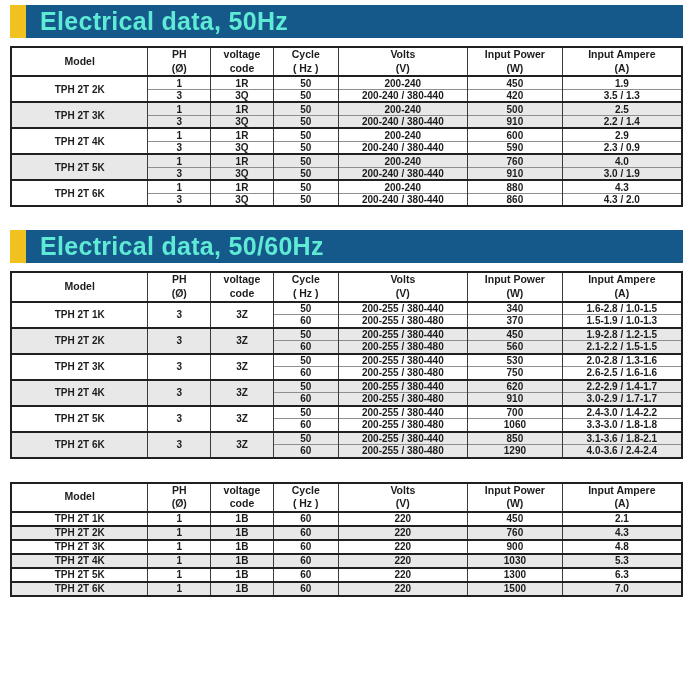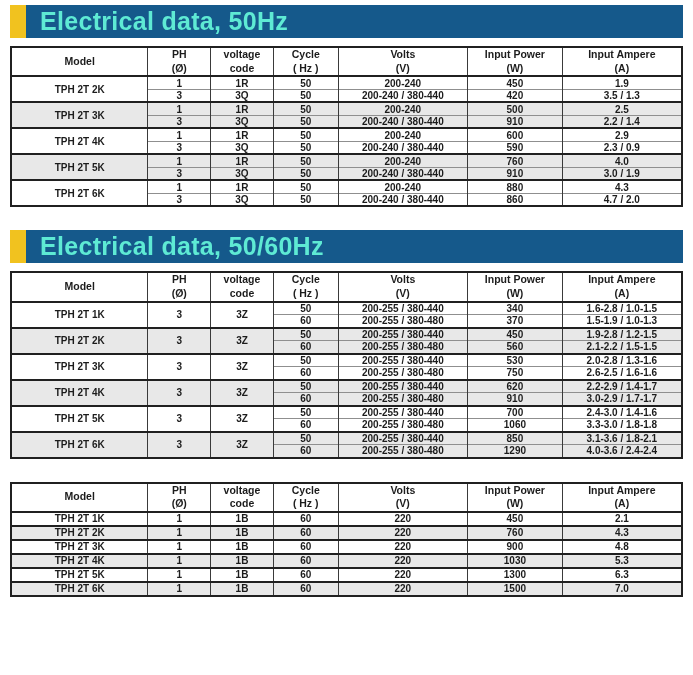--- a/index.html
+++ b/index.html
@@ -189,21 +189,21 @@
             <td>200-240</td>
             <td>880</td>
             <td>4.3</td>
           </tr>
           <tr>
             <td>3</td>
             <td>3Q</td>
             <td>50</td>
             <td>200-240 / 380-440</td>
             <td>860</td>
-            <td>4.7 / 2.0</td>
+            <td>4.3 / 2.0</td>
           </tr>
         </tbody>
       </table>
   </section>
 
   <section class="data-section">
     <div class="banner">
       <div class="accent"></div>
       <div class="banner-bar">
         <span class="banner-title">Electrical data, 50/60Hz</span>
@@ -311,21 +311,21 @@
             <td>910</td>
             <td>3.0-2.9 / 1.7-1.7</td>
           </tr>
           <tr class="group-start">
             <td rowspan="2">TPH 2T 5K</td>
             <td rowspan="2">3</td>
             <td rowspan="2">3Z</td>
             <td>50</td>
             <td>200-255 / 380-440</td>
             <td>700</td>
-            <td>2.4-3.0 / 1.4-1.6</td>
+            <td>2.4-3.0 / 1.4-2.2</td>
           </tr>
           <tr>
             <td>60</td>
             <td>200-255 / 380-480</td>
             <td>1060</td>
             <td>3.3-3.0 / 1.8-1.8</td>
           </tr>
           <tr class="group-start shaded">
             <td rowspan="2">TPH 2T 6K</td>
             <td rowspan="2">3</td>

